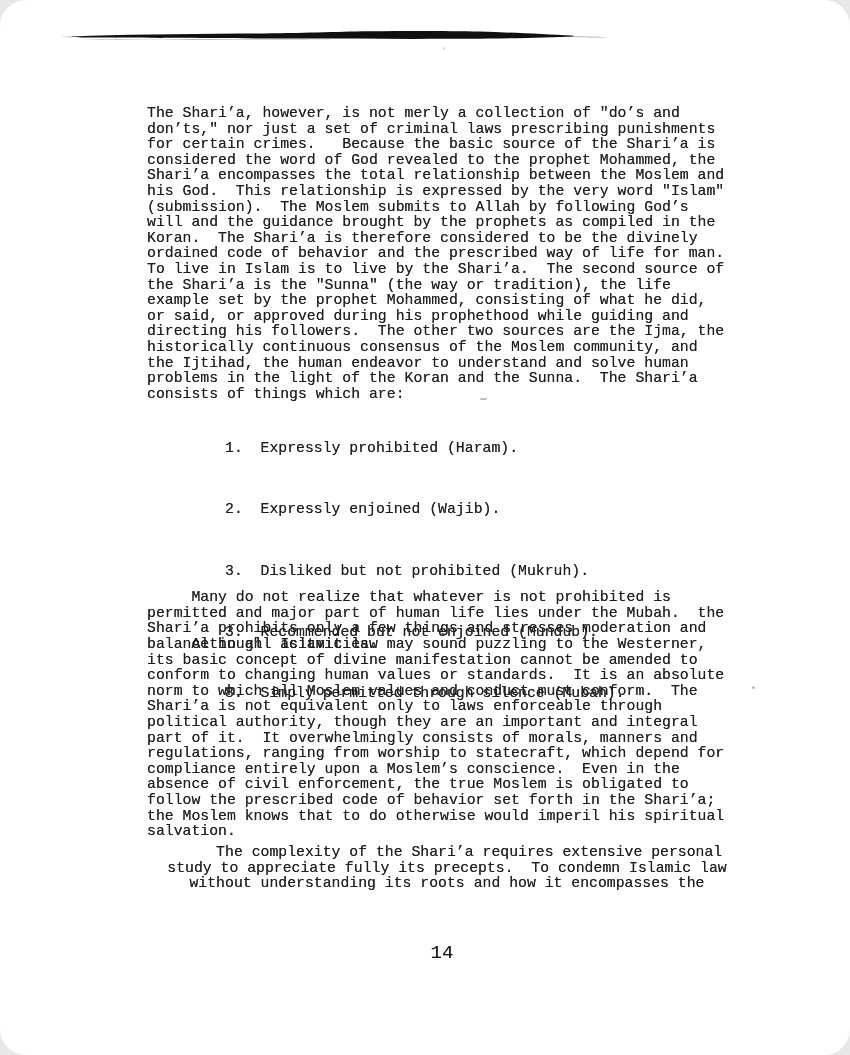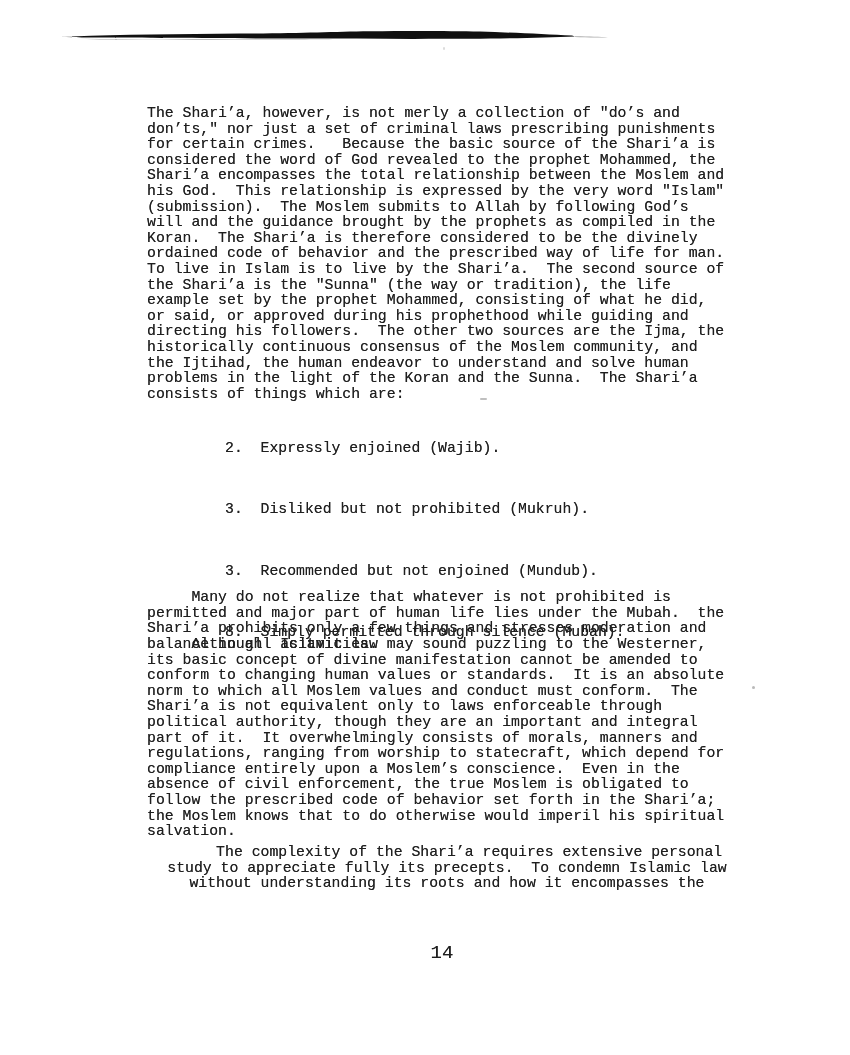--- a/index.html
+++ b/index.html
@@ -9,20 +9,21 @@
   }
   .page {
     position: relative;
     width: 850px;
     height: 1055px;
     margin: 0 auto;
     background: #ffffff;
     overflow: hidden;
     font-family: "Liberation Mono", "DejaVu Sans Mono", monospace;
     color: #1f1f1f;
+    border-radius: 26px;
   }
   .scan-line {
     position: absolute;
     left: 0;
     top: 0;
   }
   .text-block {
     position: absolute;
     left: 147px;
     width: 600px;
@@ -97,20 +98,21 @@
 the Shari’a is the "Sunna" (the way or tradition), the life
 example set by the prophet Mohammed, consisting of what he did,
 or said, or approved during his prophethood while guiding and
 directing his followers.  The other two sources are the Ijma, the
 historically continuous consensus of the Moslem community, and
 the Ijtihad, the human endeavor to understand and solve human
 problems in the light of the Koran and the Sunna.  The Shari’a
 consists of things which are:</div>
 
   <div class="text-block list-block">
+    <div class="list-item">1.  Expressly prohibited (Haram).</div>
     <div class="list-item">2.  Expressly enjoined (Wajib).</div>
     <div class="list-item">3.  Disliked but not prohibited (Mukruh).</div>
     <div class="list-item">3.  Recommended but not enjoined (Mundub).</div>
     <div class="list-item">8.  Simply permitted through silence (Mubah).</div>
   </div>
 
   <div class="text-block para-2">     Many do not realize that whatever is not prohibited is
 permitted and major part of human life lies under the Mubah.  the
 Shari’a prohibits only a few things and stresses moderation and
 balance in all acitvities.</div>

